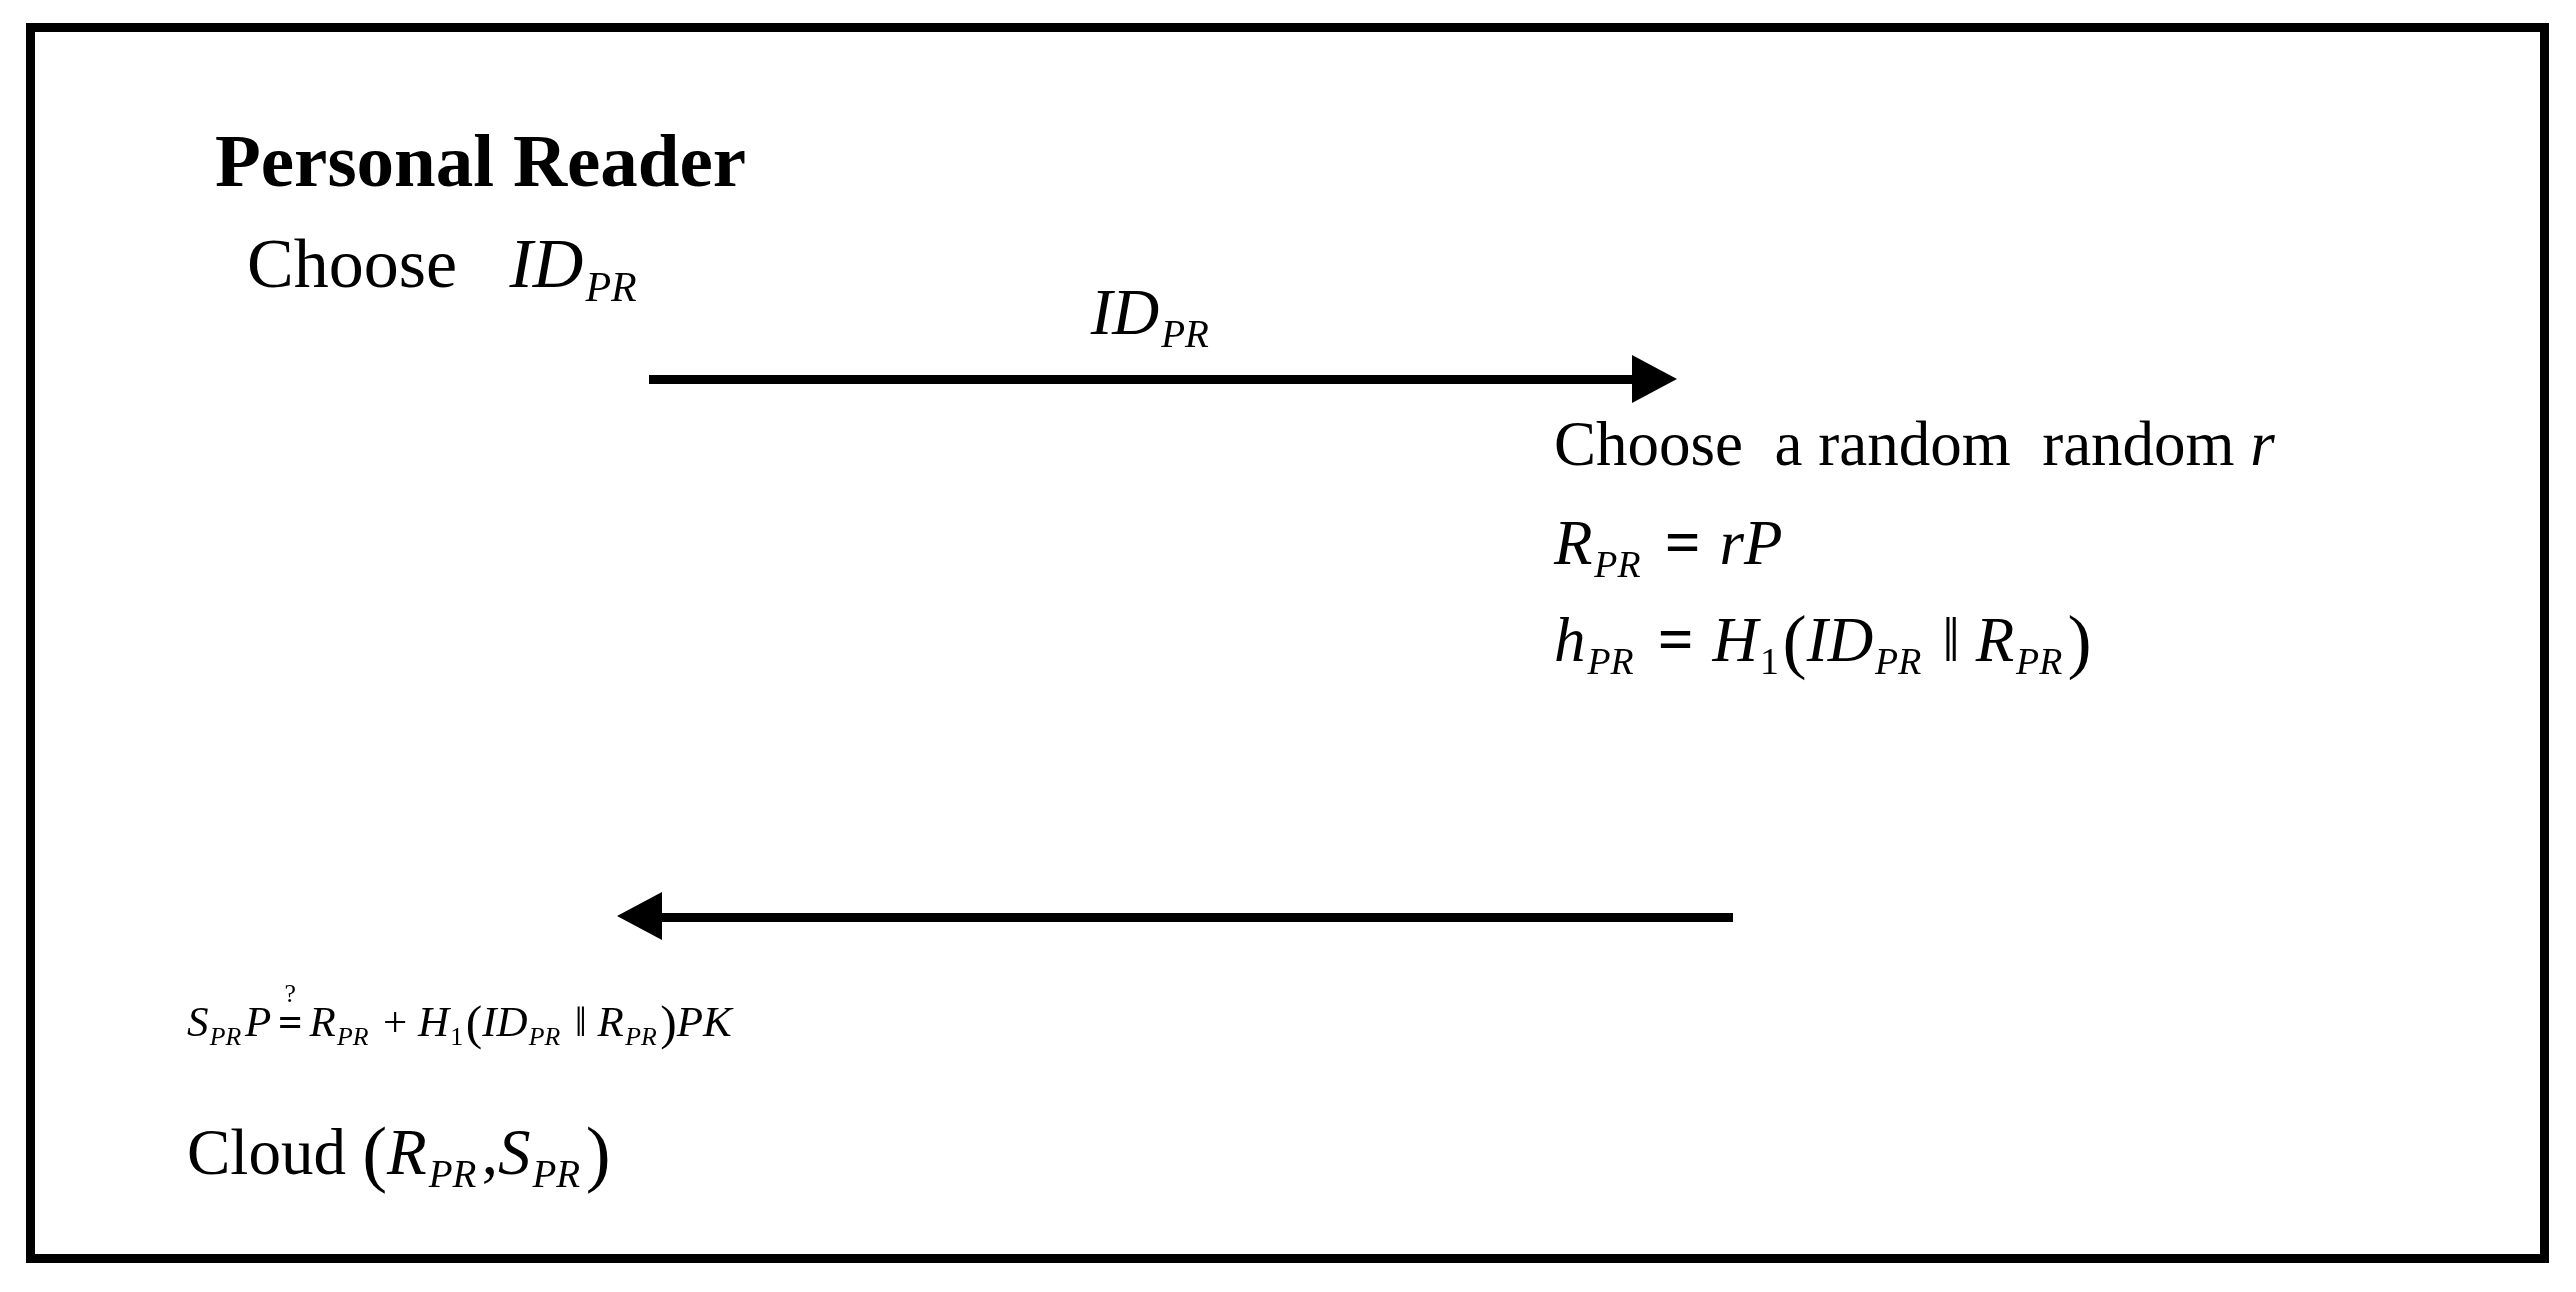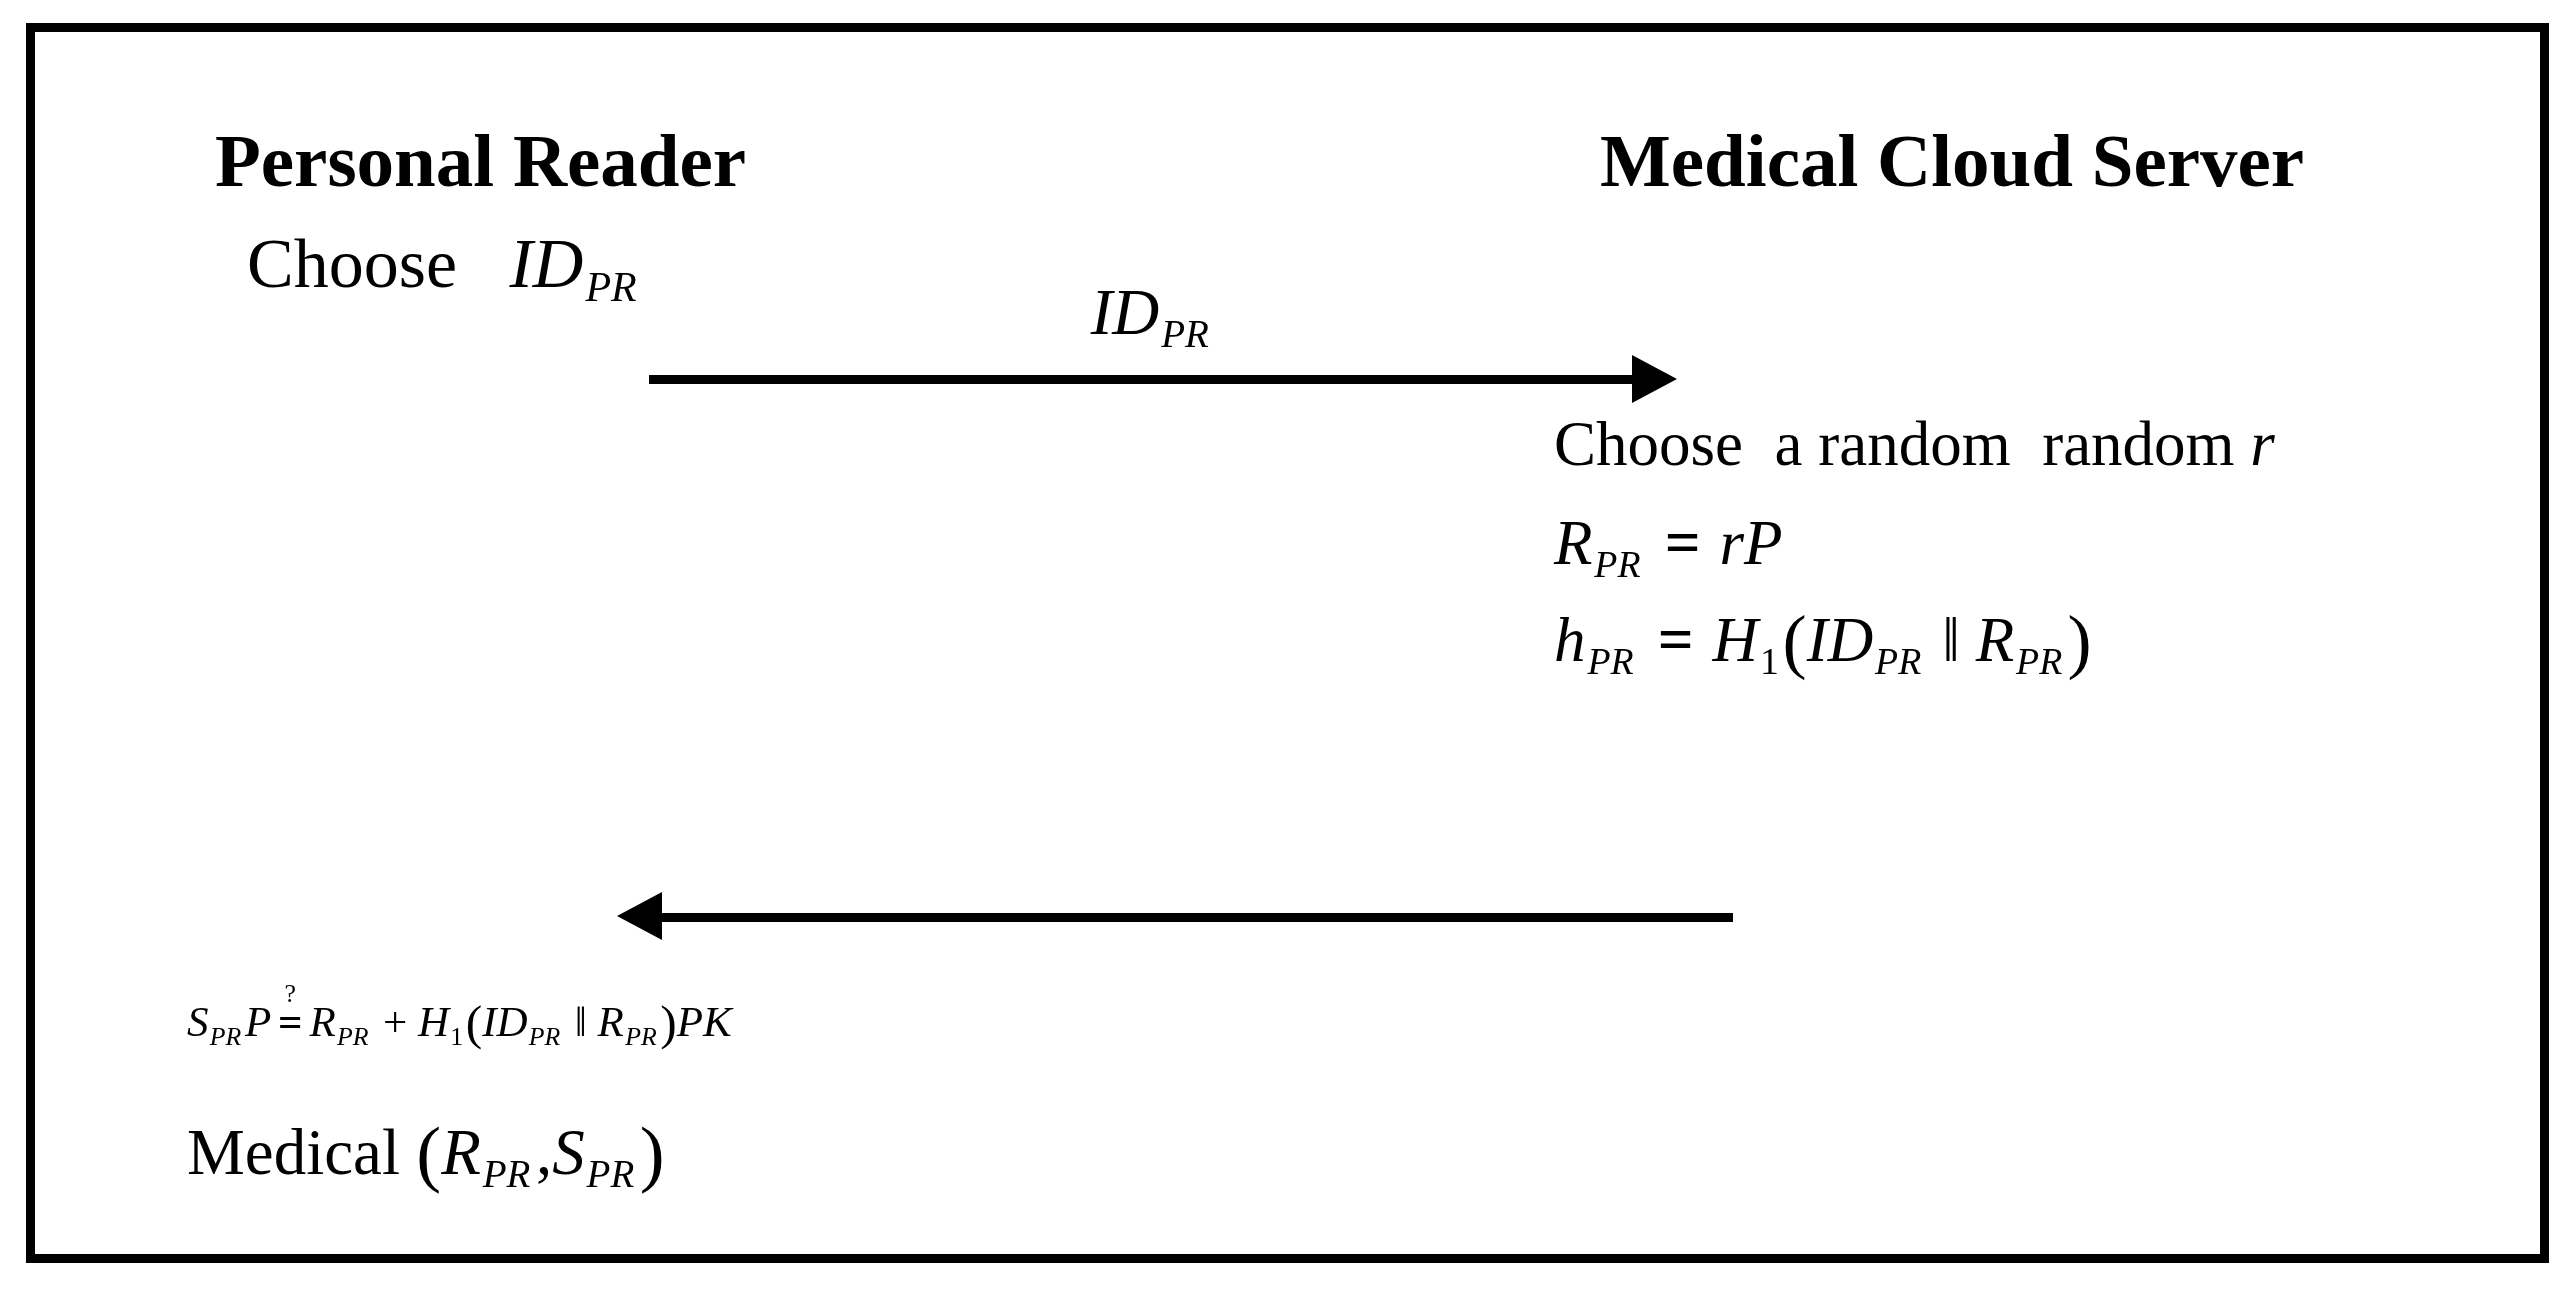--- a/index.html
+++ b/index.html
@@ -40,21 +40,20 @@
          font-size:0.60em;font-weight:400;}
 </style>
 </head>
 <body>
 
 <div class="canvas">
   <div class="frame"></div>
 
   <div class="party-heading heading-left">Personal Reader</div>
 
-  <div class="party-heading heading-right">Medical Cloud Server</div>
 
   <div class="line reader-choose"><span class="seg-t">Choose   </span><span class="seg-i">ID</span><span class="seg-si">PR</span></div>
 
   <div class="msg-label msg1-label"><span class="seg-i">ID</span><span class="seg-si">PR</span></div>
 
   <div class="arrow-line a1-line"></div>
   <div class="arrow-head a1-head"></div>
 
   <div class="line server-line sv0"><span class="seg-t">Choose  a random  random </span><span class="seg-i">r</span></div>
 
@@ -62,15 +61,15 @@
 
   <div class="line server-line sv2"><span class="seg-i">h</span><span class="seg-si">PR</span><span class="seg-eq">=</span><span class="seg-i">H</span><span class="seg-st">1</span><span class="seg-p">(</span><span class="seg-i">ID</span><span class="seg-si">PR</span><span class="seg-t"> ‖ </span><span class="seg-i">R</span><span class="seg-si">PR</span><span class="seg-p">)</span></div>
 
 
 
   <div class="arrow-line a2-line"></div>
   <div class="arrow-head a2-head"></div>
 
   <div class="line verify-line"><span class="seg-i">S</span><span class="seg-si">PR</span><span class="seg-i">P</span><span class="seg-qeq"><span class="qeq-q">?</span><span class="qeq-v">=</span></span><span class="seg-i">R</span><span class="seg-si">PR</span><span class="seg-t"> + </span><span class="seg-i">H</span><span class="seg-st">1</span><span class="seg-p">(</span><span class="seg-i">ID</span><span class="seg-si">PR</span><span class="seg-t"> ‖ </span><span class="seg-i">R</span><span class="seg-si">PR</span><span class="seg-p">)</span><span class="seg-i">PK</span></div>
 
-  <div class="line store-line"><span class="seg-t">Medical </span><span class="seg-p">(</span><span class="seg-i">R</span><span class="seg-si">PR</span><span class="seg-t">,</span><span class="seg-i">S</span><span class="seg-si">PR</span><span class="seg-p">)</span></div>
+  <div class="line store-line"><span class="seg-t">Cloud </span><span class="seg-p">(</span><span class="seg-i">R</span><span class="seg-si">PR</span><span class="seg-t">,</span><span class="seg-i">S</span><span class="seg-si">PR</span><span class="seg-p">)</span></div>
 </div>
 
 
 </body></html>

